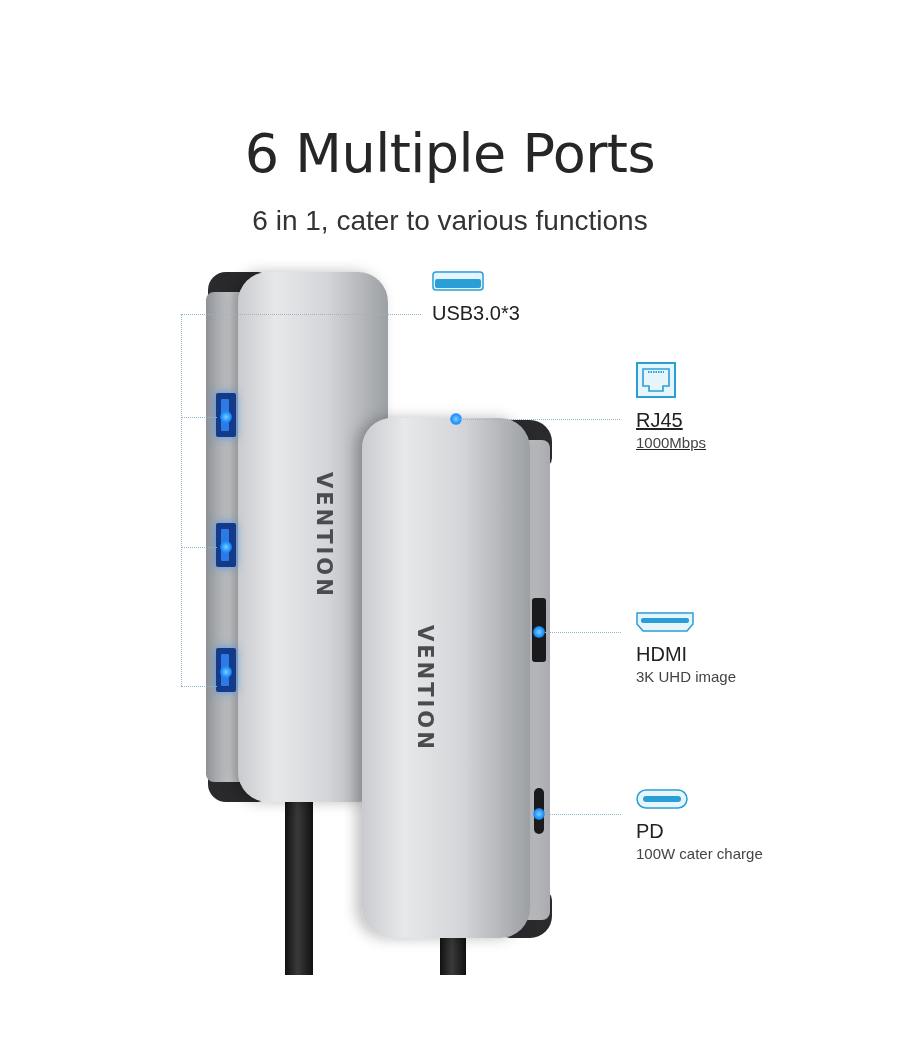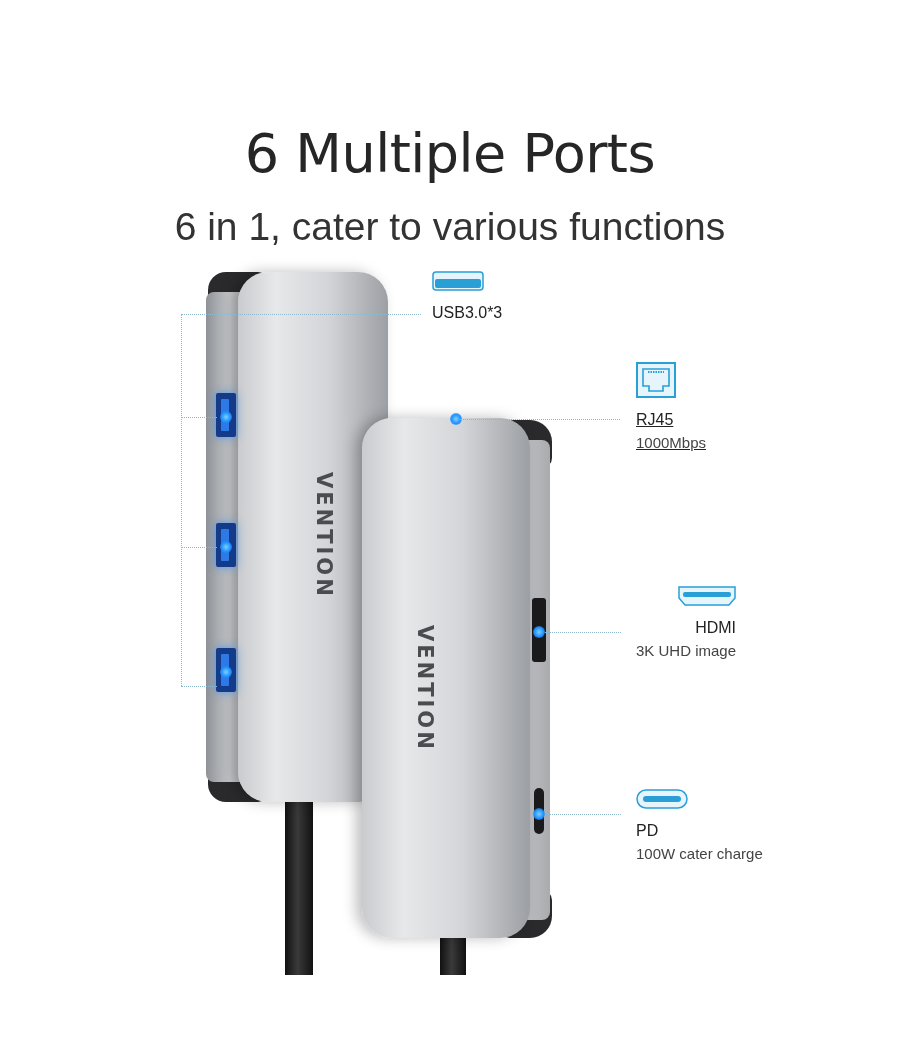--- a/index.html
+++ b/index.html
@@ -6,21 +6,21 @@
   html, body { width: 900px; height: 1050px; background: #ffffff; overflow: hidden; }
   body { position: relative; font-family: "Liberation Sans", sans-serif; color: #222; }
 
   .title {
     position: absolute; left: 0; right: 0; top: 122px; text-align: center;
     font-family: "DejaVu Sans", sans-serif; font-weight: normal; font-size: 54px;
     color: #262626; letter-spacing: -0.5px;
   }
   .subtitle {
     position: absolute; left: 0; right: 0; top: 205px; text-align: center;
-    font-family: "Liberation Sans", sans-serif; font-size: 39px; color: #333;
+    font-family: "Liberation Sans", sans-serif; font-size: 28px; color: #333;
   }
 
   
   .cable { position: absolute; background: linear-gradient(90deg,#111 0%,#3a3a3a 45%,#111 100%); }
   .hub { position: absolute; border-radius: 26px; }
   .hub-side {
     background: linear-gradient(90deg,#8e9196 0%,#c7c9cc 40%,#a9abaf 100%);
   }
   .hub-face {
     background: linear-gradient(90deg,#c9cbce 0%,#e7e8ea 25%,#d4d5d8 60%,#9c9fa3 100%);
@@ -51,21 +51,21 @@
 
   .leader {
     position: absolute; border-top: 1px dotted #8fb8cc; height: 0;
   }
   .leader-v { position: absolute; border-left: 1px dotted #8fb8cc; width: 0; }
 
   
   .feature { position: absolute; }
   .feature .icon { display: block; margin-bottom: 6px; }
   .feature .name {
-    font-family: "Liberation Sans", sans-serif; font-size: 16px; color: #222; line-height: 24px;
+    font-family: "Liberation Sans", sans-serif; font-size: 20px; color: #222; line-height: 24px;
   }
   .feature .desc {
     font-family: "Liberation Sans", sans-serif; font-size: 15px; color: #444; line-height: 22px;
   }
 </style>
 </head>
 <body>
 
 <h1 class="title">6 Multiple Ports</h1>
 <div class="subtitle">6 in 1, cater to various functions</div>
@@ -130,21 +130,21 @@
     <svg width="40" height="36" viewBox="0 0 40 36">
       <rect x="1" y="1" width="38" height="34" fill="#e6f5fc" stroke="#2a9fd6" stroke-width="2"></rect>
       <path d="M7 7 H33 V24 H27 V29 H13 V24 H7 Z" fill="none" stroke="#2a9fd6" stroke-width="1.6"></path>
       <line x1="12" y1="10" x2="28" y2="10" stroke="#2a9fd6" stroke-width="2" stroke-dasharray="1.5 1"></line>
     </svg>
   </span>
   <div class="name">RJ45</div>
   <div class="desc">1000Mbps</div>
 </div>
 
-<div class="feature" style="left:636px; top:586px;text-align:right;">
+<div class="feature" style="left:636px; top:612px;">
   <span class="icon">
     <svg width="58" height="20" viewBox="0 0 58 20">
       <path d="M1 1 H57 V12 L51 19 H7 L1 12 Z" fill="#e6f5fc" stroke="#2a9fd6" stroke-width="1.5"></path>
       <rect x="5" y="6" width="48" height="5" rx="2" fill="#2a9fd6"></rect>
     </svg>
   </span>
   <div class="name">HDMI</div>
   <div class="desc">3K UHD image</div>
 </div>
 

